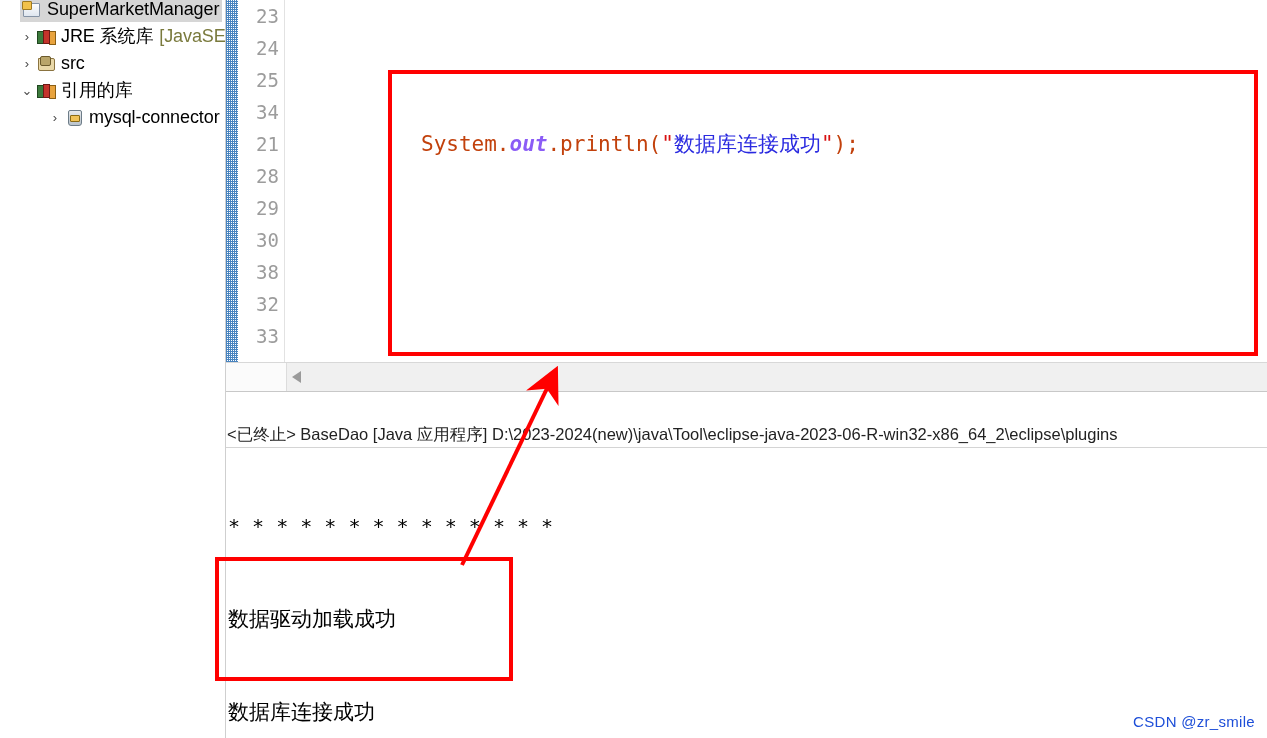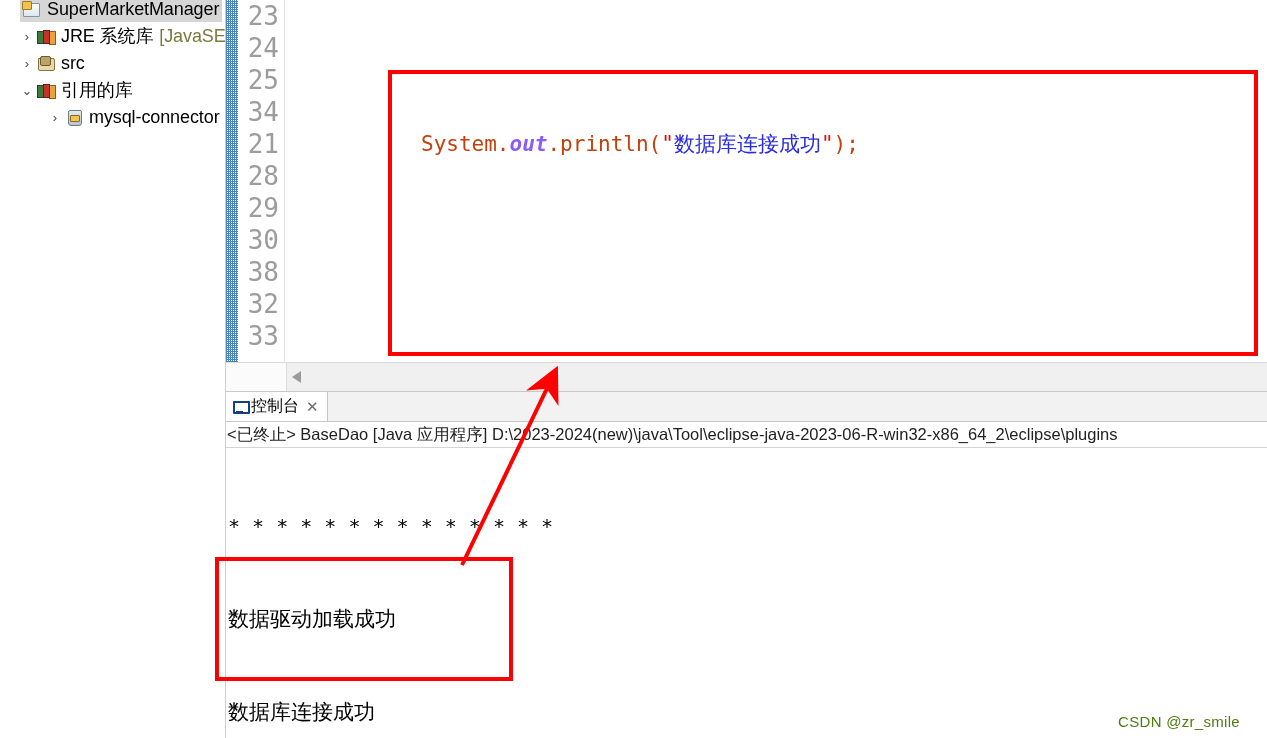--- a/index.html
+++ b/index.html
@@ -158,21 +158,21 @@
     width: 46px; height: 362px;
     background: #ffffff;
     border-right: 1px solid #e2e2e2;
   }
   .lineno {
     height: 32px;
     line-height: 32px;
     text-align: right;
     padding-right: 5px;
     font-family: "DejaVu Sans Mono", monospace;
-    font-size: 26px;
+    font-size: 19px;
     color: #9c9c9c;
   }
   #code {
     position: absolute;
     left: 59px; top: 0;
     width: 982px; height: 362px;
     font-family: "DejaVu Sans Mono", monospace;
     font-size: 21px;
     line-height: 32px;
     white-space: pre;
@@ -318,23 +318,23 @@
   #arrow-svg {
     position: absolute;
     left: 0; top: 0;
     width: 1267px; height: 738px;
     pointer-events: none;
   }
 
   
   #watermark {
     position: absolute;
-    right: 27px; bottom: 8px;
+    right: 12px; bottom: 8px;
     font-size: 15px;
-    color: #4d7c0f;
+    color: #1d4ed8;
     letter-spacing: 0.3px;
   }
 </style>
 </head>
 <body>
 
 <div id="root">
 
   <div id="explorer">
 
@@ -440,27 +440,20 @@
 
   <div id="code-box"></div>
 
   <div id="hscroll">
     <div id="hscroll-corner"></div>
     <div id="hscroll-left-arrow"></div>
   </div>
 
   <div id="console">
 
-    <div id="console-tabbar">
-      <div id="console-tab">
-        <span id="console-tab-icon"></span>
-        <span>控制台</span>
-        <span id="console-tab-close">✕</span>
-      </div>
-    </div>
 
     <div id="console-launchline">&lt;已终止&gt; BaseDao [Java 应用程序] D:\2023-2024(new)\java\Tool\eclipse-java-2023-06-R-win32-x86_64_2\eclipse\plugins</div>
 
     <div id="console-out">
       <div class="oline">* * * * * * * * * * * * * *</div>
       <div class="oline cjk">数据驱动加载成功</div>
       <div class="oline cjk">数据库连接成功</div>
       
       
       

